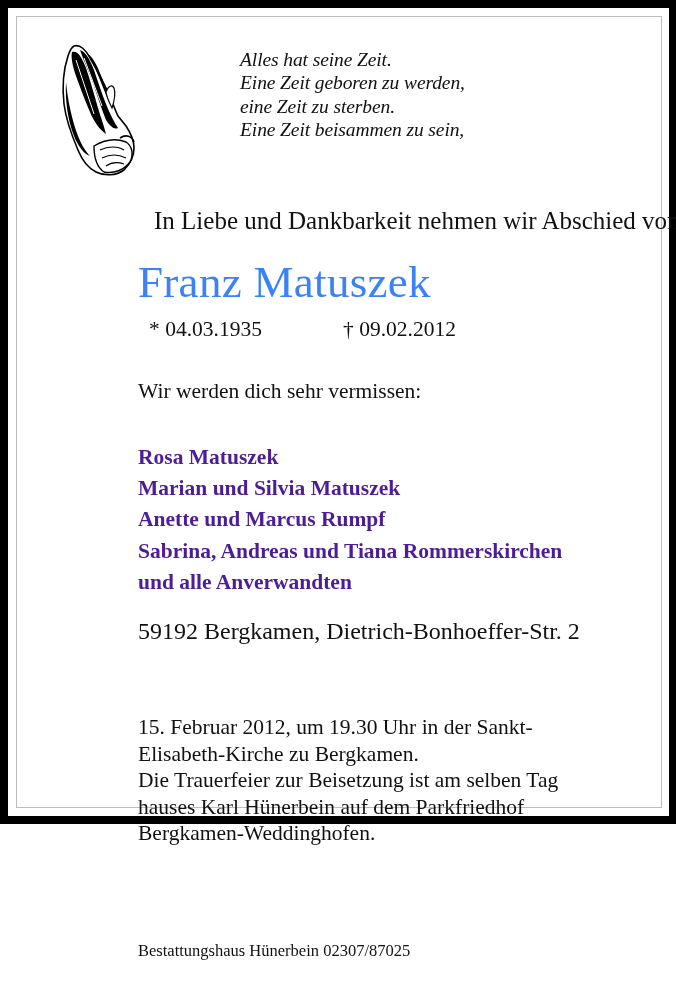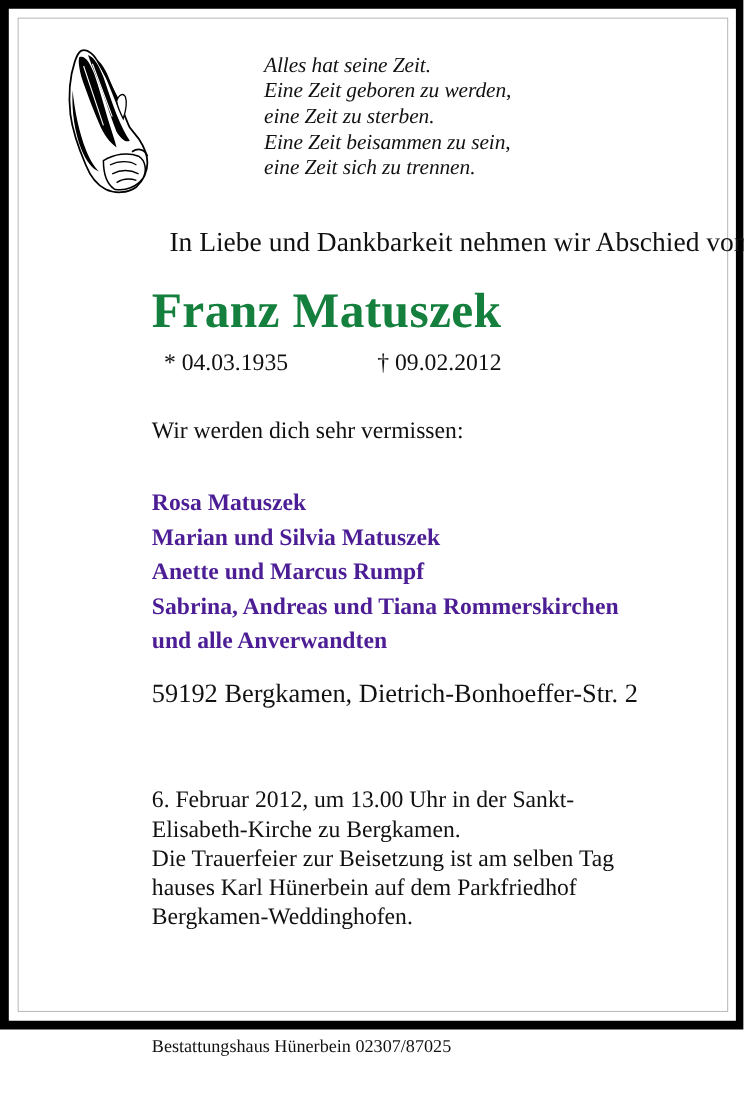--- a/index.html
+++ b/index.html
@@ -11,21 +11,21 @@
       width: 676px;
       height: 1000px;
       position: relative;
       overflow: hidden;
       font-family: "Liberation Serif", "DejaVu Serif", serif;
       color: #111111;
     }
     .frame {
       position: absolute;
       left: 0; top: 0;
-      width: 676px; height: 936px;
+      width: 676px; height: 824px;
       box-sizing: border-box;
       border-top: 8px solid #000;
       border-left: 8px solid #000;
       border-right: 7px solid #000;
       border-bottom: 8px solid #000;
       background: #fff;
     }
     .frame-inner {
       position: absolute;
       left: 8px; top: 8px; right: 7px; bottom: 8px;
@@ -62,25 +62,25 @@
       font-size: 25px;
       line-height: 26px;
       white-space: nowrap;
       margin-left: 16px;
     }
     .name {
       position: absolute;
       top: 247px;
       left: 0;
       font-size: 45px;
-      font-weight: bold;
+      font-weight: normal;
       line-height: 54px;
       letter-spacing: 0.3px;
       white-space: nowrap;
-      color: #15803d;
+      color: #3b82f6;
     }
     .dates {
       position: absolute;
       top: 308px;
       left: 0;
       font-size: 21.5px;
       line-height: 26px;
       width: 400px;
       height: 26px;
     }
@@ -154,41 +154,40 @@
 
     <path d="M16 18 C22 36 28 54 34 72" fill="none" stroke="#fff" stroke-width="1"></path>
     <path d="M24 16 C30 32 36 48 42 64" fill="none" stroke="#fff" stroke-width="1"></path>
   </svg>
 
   <div class="verse">
     <div>Alles hat seine Zeit.</div>
     <div>Eine Zeit geboren zu werden,</div>
     <div>eine Zeit zu sterben.</div>
     <div>Eine Zeit beisammen zu sein,</div>
-    <div>eine Zeit sich zu trennen.</div>
   </div>
 
   <div class="content">
     <div class="intro">In Liebe und Dankbarkeit nehmen wir Abschied von</div>
     <div class="name">Franz Matuszek</div>
     <div class="dates">
       <span class="born">* 04.03.1935</span>
       <span class="died">† 09.02.2012</span>
     </div>
     <div class="miss">Wir werden dich sehr vermissen:</div>
     <div class="mourners">
       <div>Rosa Matuszek</div>
       <div>Marian und Silvia Matuszek</div>
       <div>Anette und Marcus Rumpf</div>
       <div>Sabrina, Andreas und Tiana Rommerskirchen</div>
       <div>und alle Anverwandten</div>
     </div>
     <div class="address">59192 Bergkamen, Dietrich-Bonhoeffer-Str. 2</div>
     <div class="service">
-      <div>6. Februar 2012, um 13.00 Uhr in der Sankt-</div>
+      <div>15. Februar 2012, um 19.30 Uhr in der Sankt-</div>
       <div>Elisabeth-Kirche zu Bergkamen.</div>
       <div>Die Trauerfeier zur Beisetzung ist am selben Tag</div>
       <div>hauses Karl Hünerbein auf dem Parkfriedhof</div>
       <div>Bergkamen-Weddinghofen.</div>
     </div>
     <div class="footer">Bestattungshaus Hünerbein 02307/87025</div>
   </div>
 </div>
 
 </body></html>

